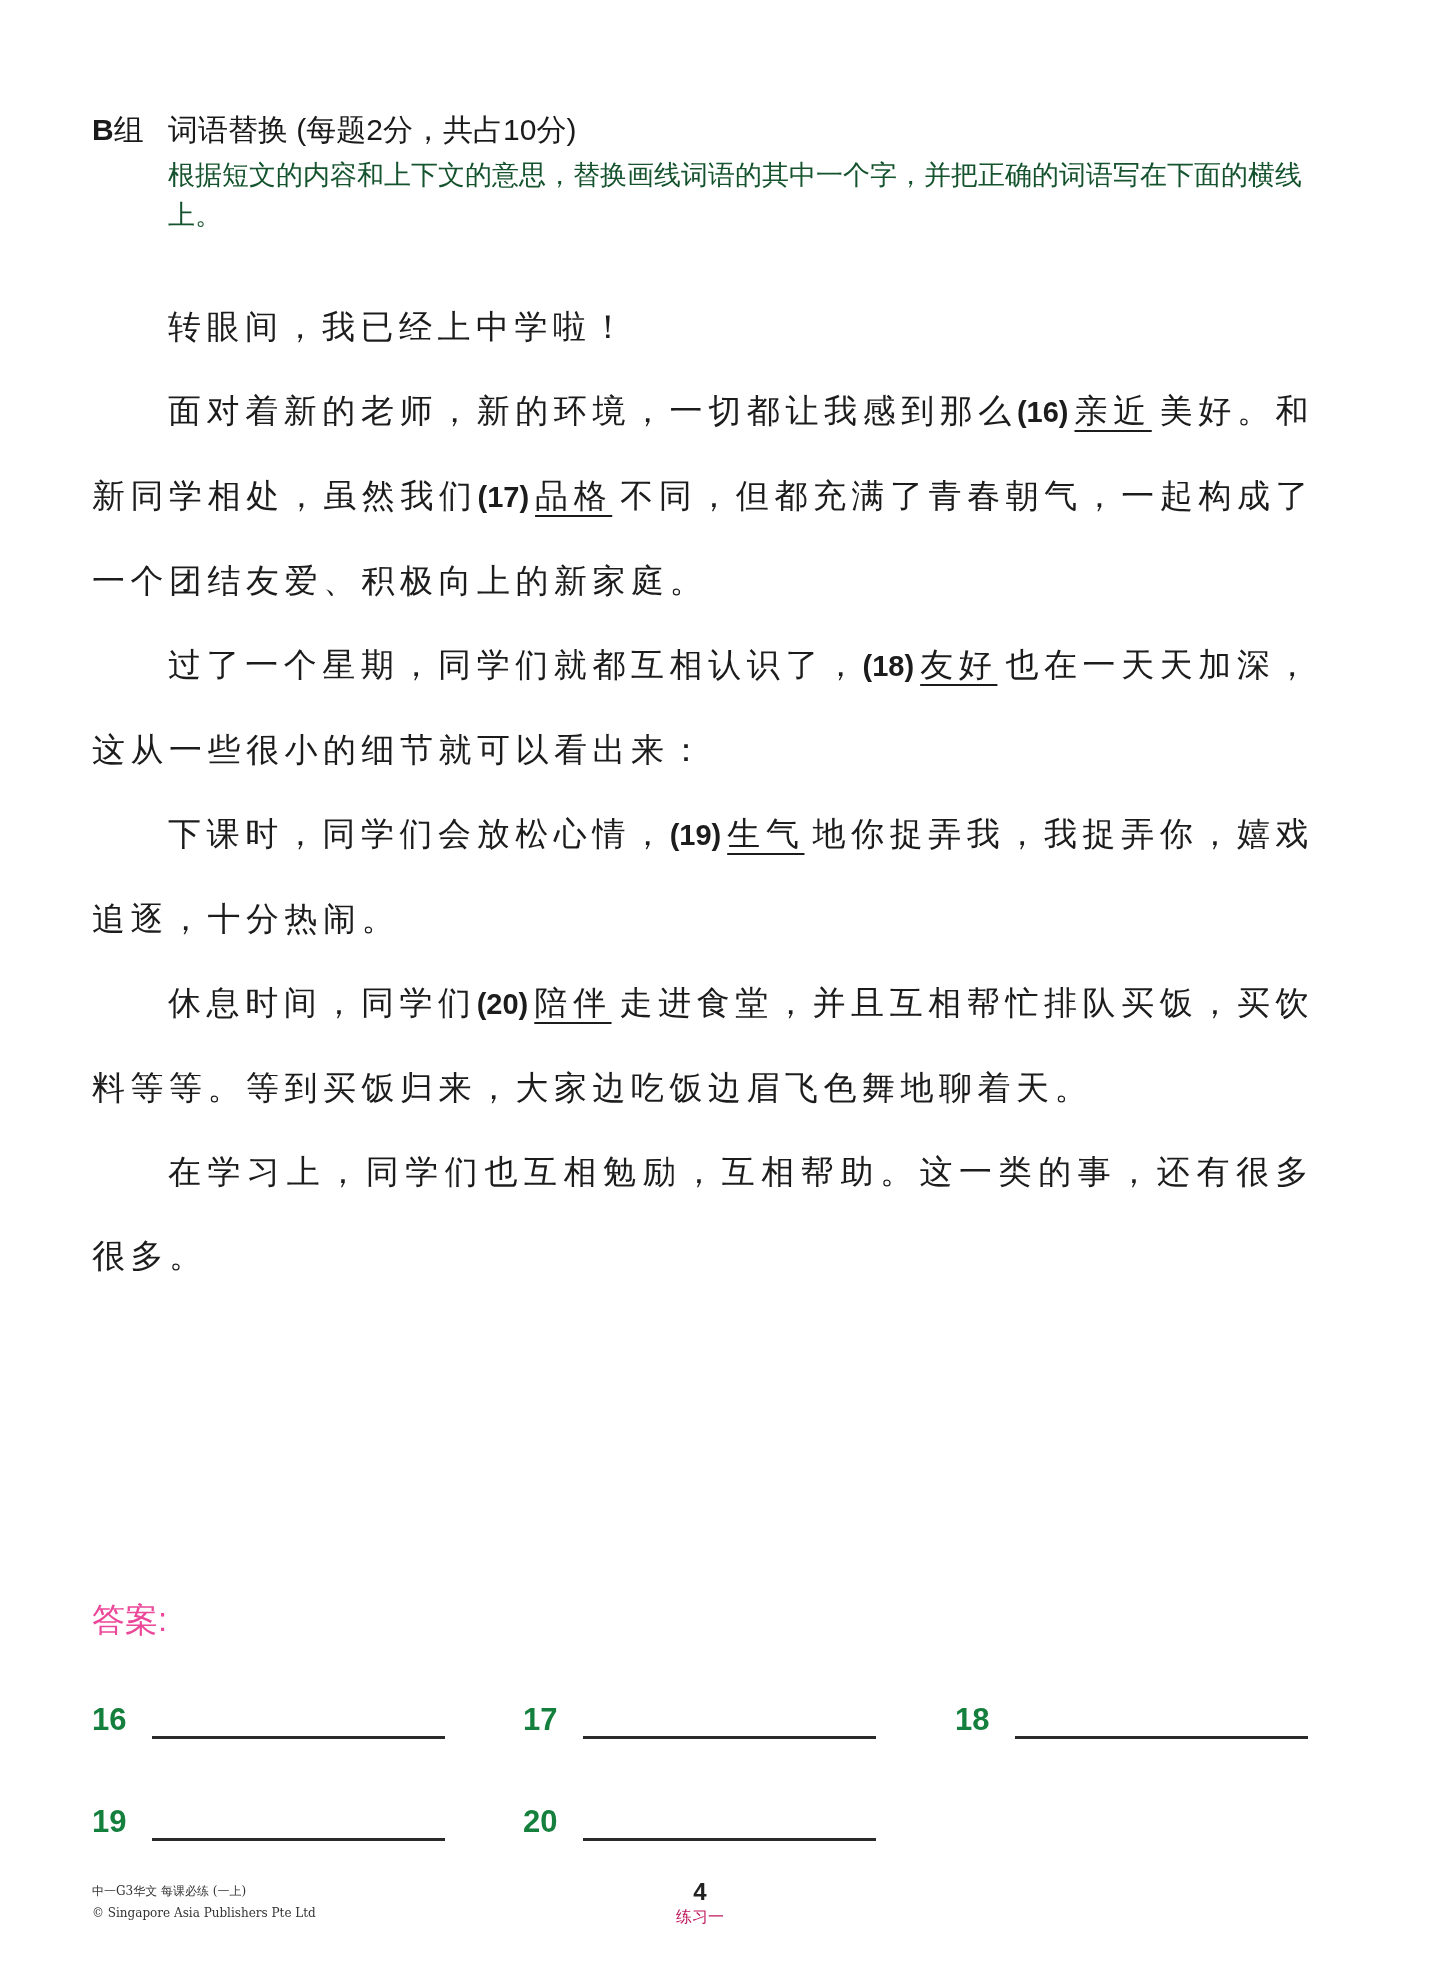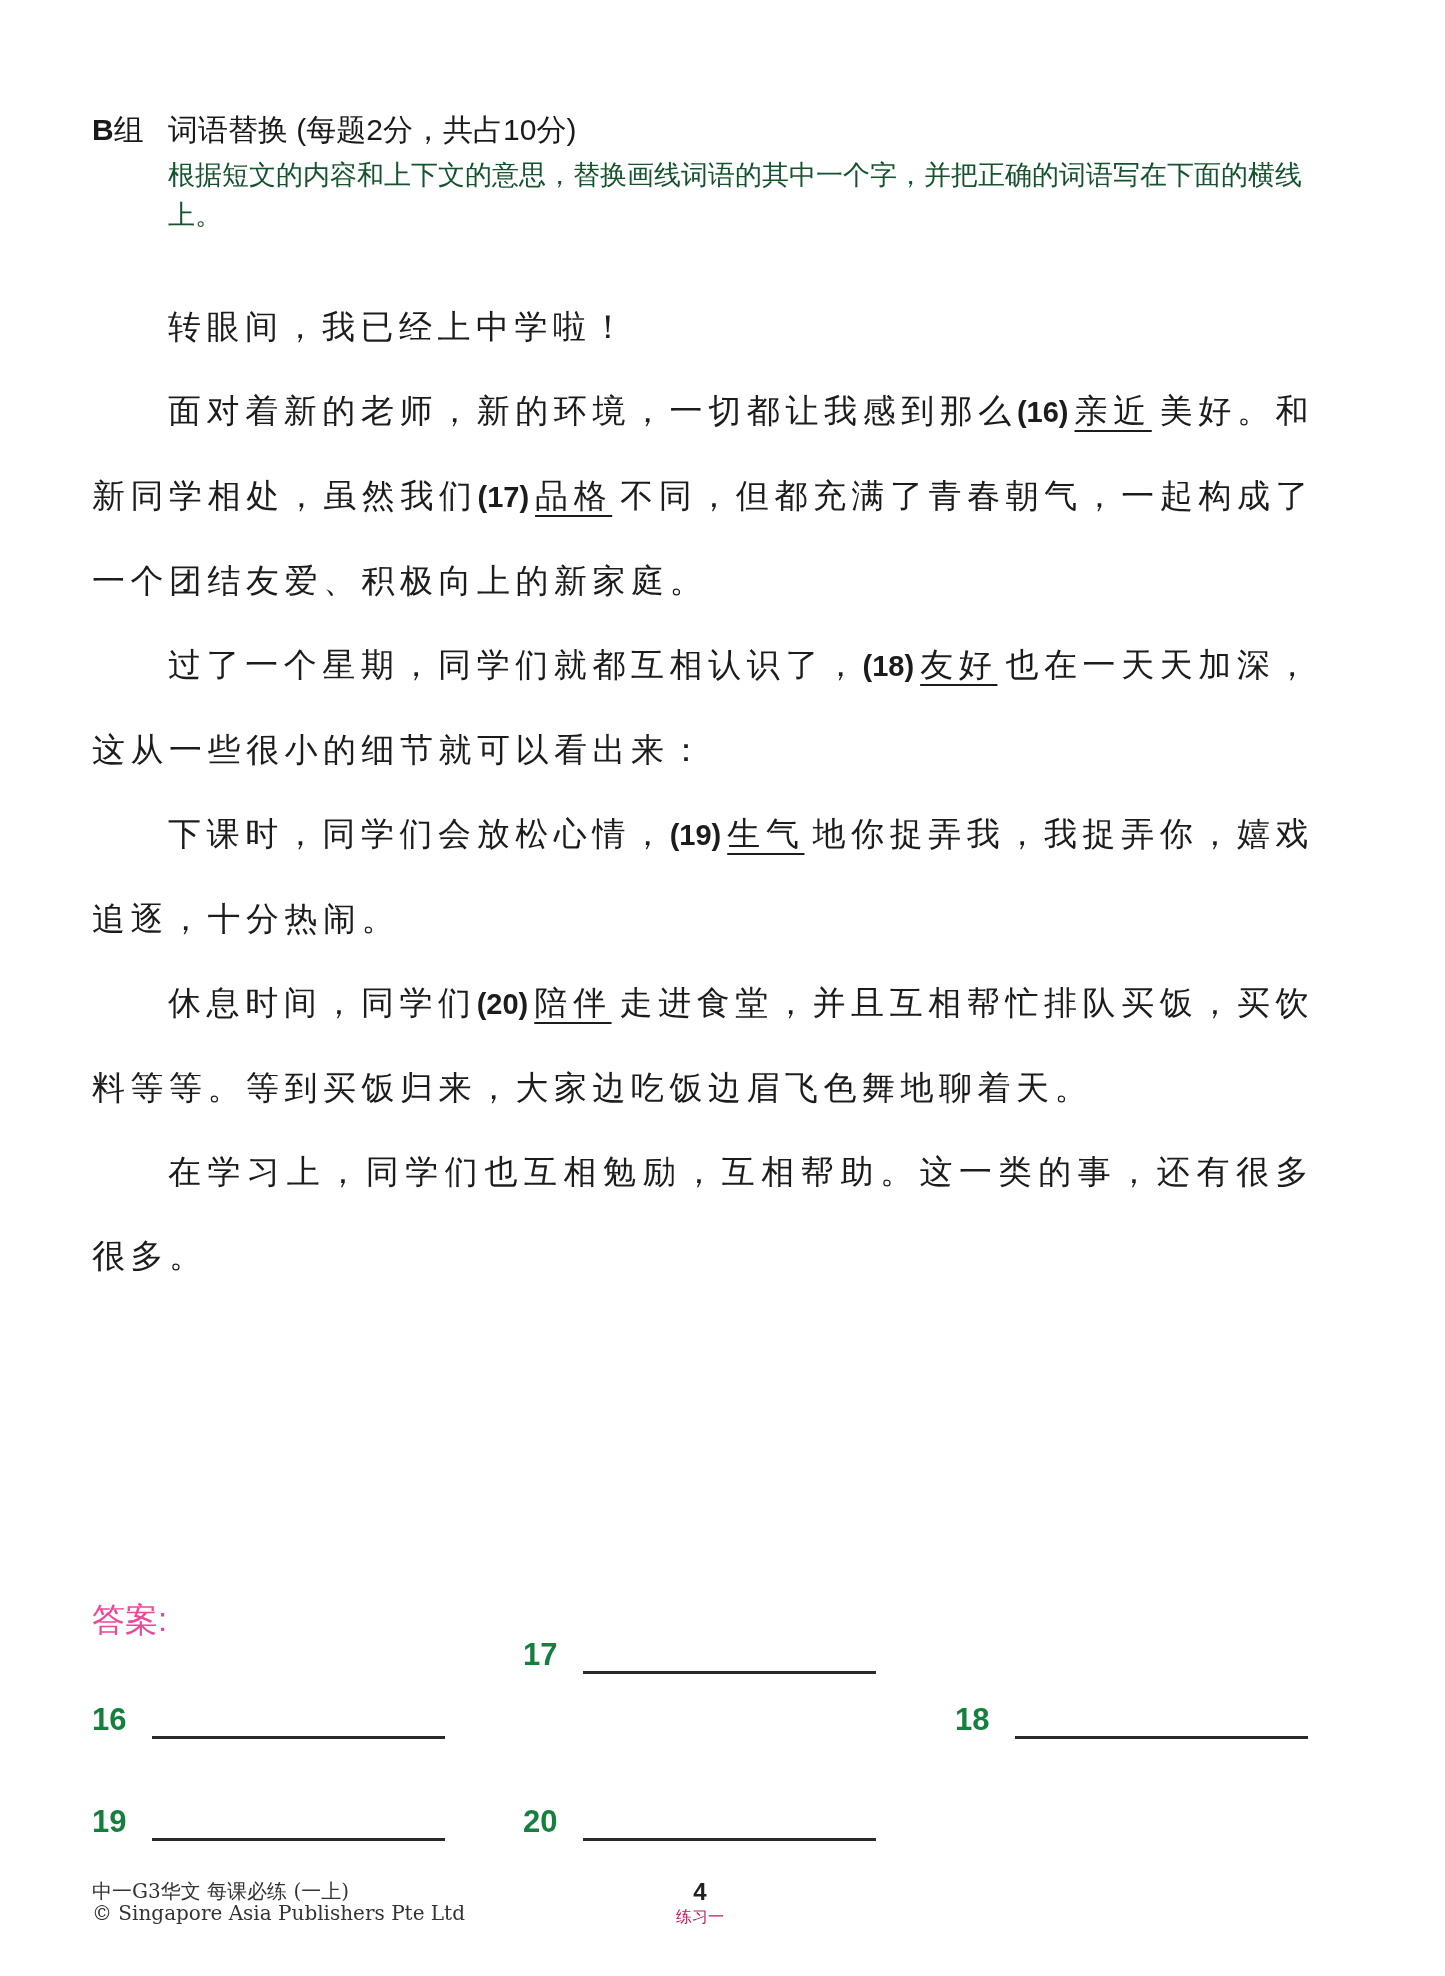--- a/index.html
+++ b/index.html
@@ -122,21 +122,21 @@
       padding: 0;
       font-size: 28px;
     }
 
     
     .footer-left {
       position: absolute;
       left: 92px;
       top: 1880px;
       font-family: "DejaVu Serif", "Liberation Serif", serif;
-      font-size: 20px;
+      font-size: 12px;
       line-height: 22px;
       color: #333333;
     }
     .footer-center {
       position: absolute;
       left: 640px;
       width: 120px;
       top: 1878px;
       text-align: center;
       color: #222222;
@@ -178,21 +178,21 @@
 
     <p><span>在学习上，同学们也互相勉励，互相帮助。这一类的事，还有很多很多。</span></p>
   </div>
 
   <div class="answers-label">答案:</div>
 
   <div class="answer-slot" style="left:92px; top:1698px; width:360px;">
     <span class="num">16</span>
     <input class="blank" type="text" value="" style="">
   </div>
-  <div class="answer-slot" style="left:523px; top:1633px; width:360px;">
+  <div class="answer-slot" style="left:523px; top:1698px; width:360px;">
     <span class="num">17</span>
     <input class="blank" type="text" value="" style="">
   </div>
   <div class="answer-slot" style="left:955px; top:1698px; width:360px;">
     <span class="num">18</span>
     <input class="blank" type="text" value="" style="">
   </div>
   <div class="answer-slot" style="left:92px; top:1800px; width:360px;">
     <span class="num">19</span>
     <input class="blank" type="text" value="" style="">

